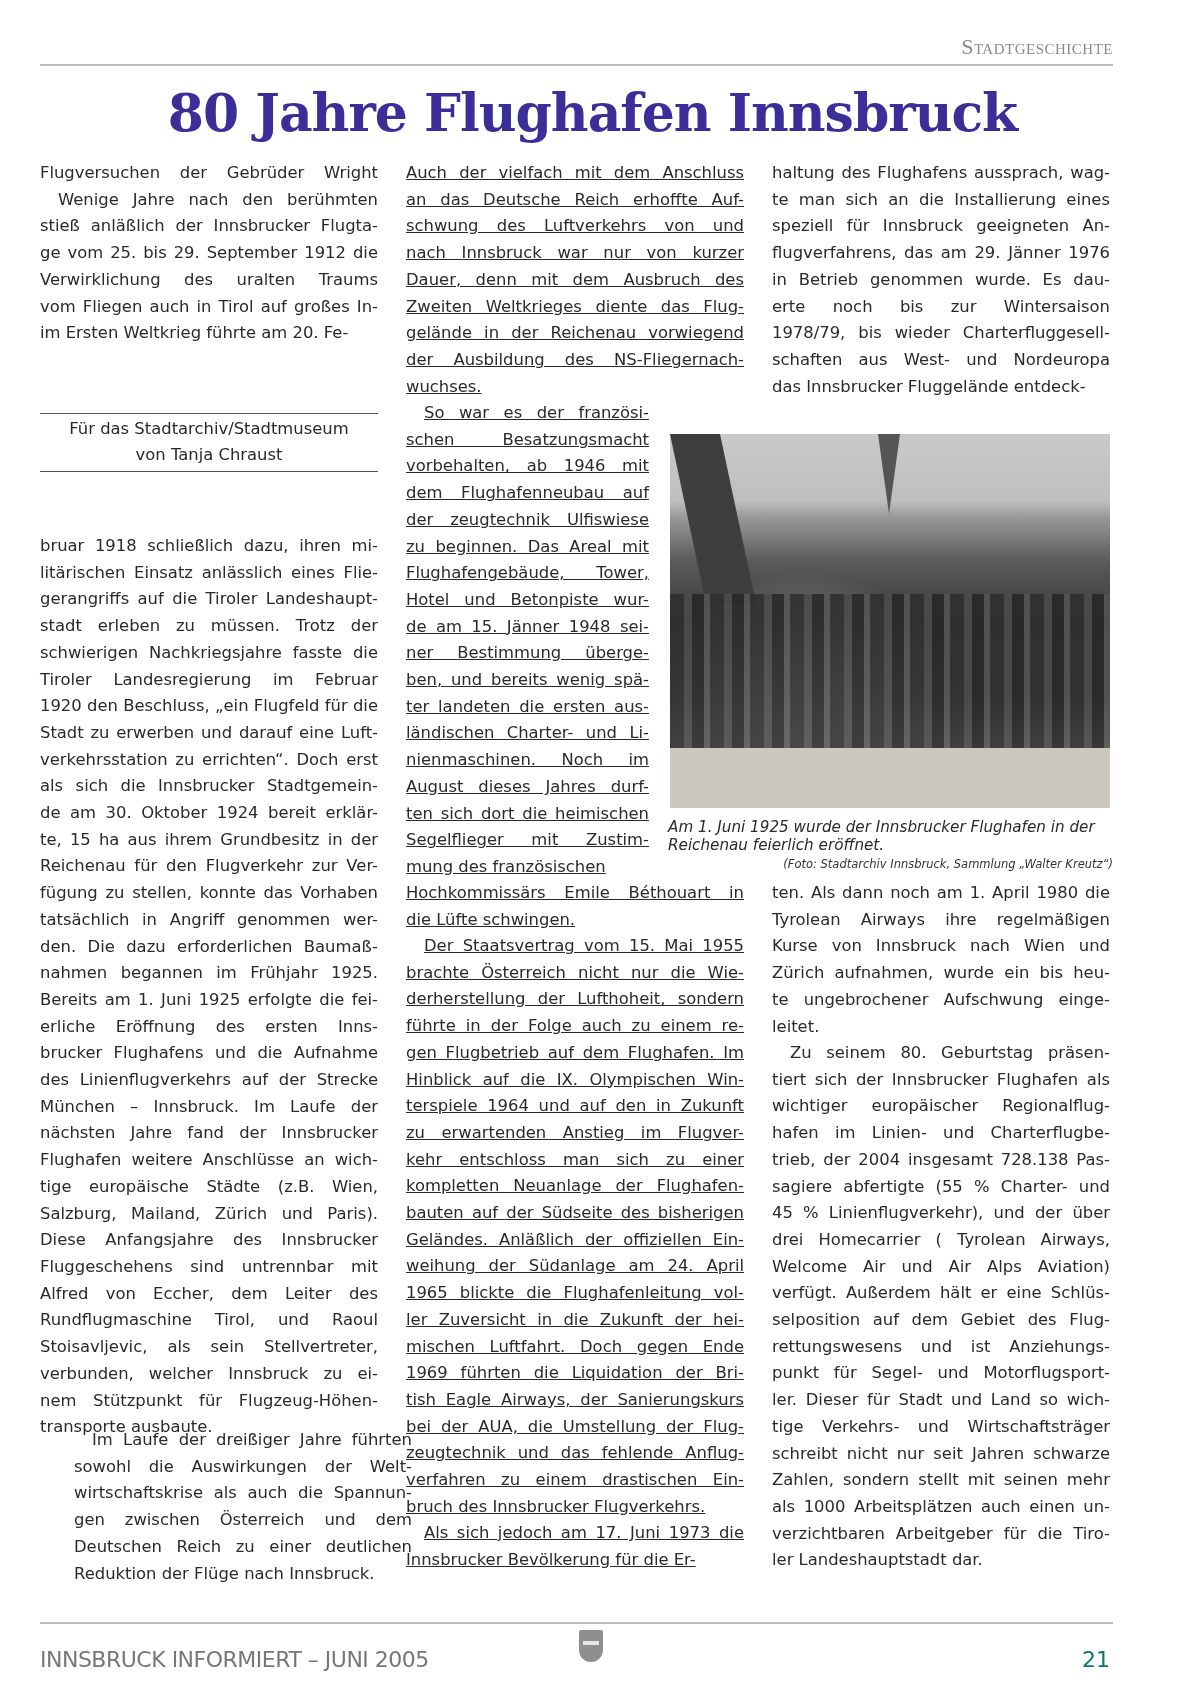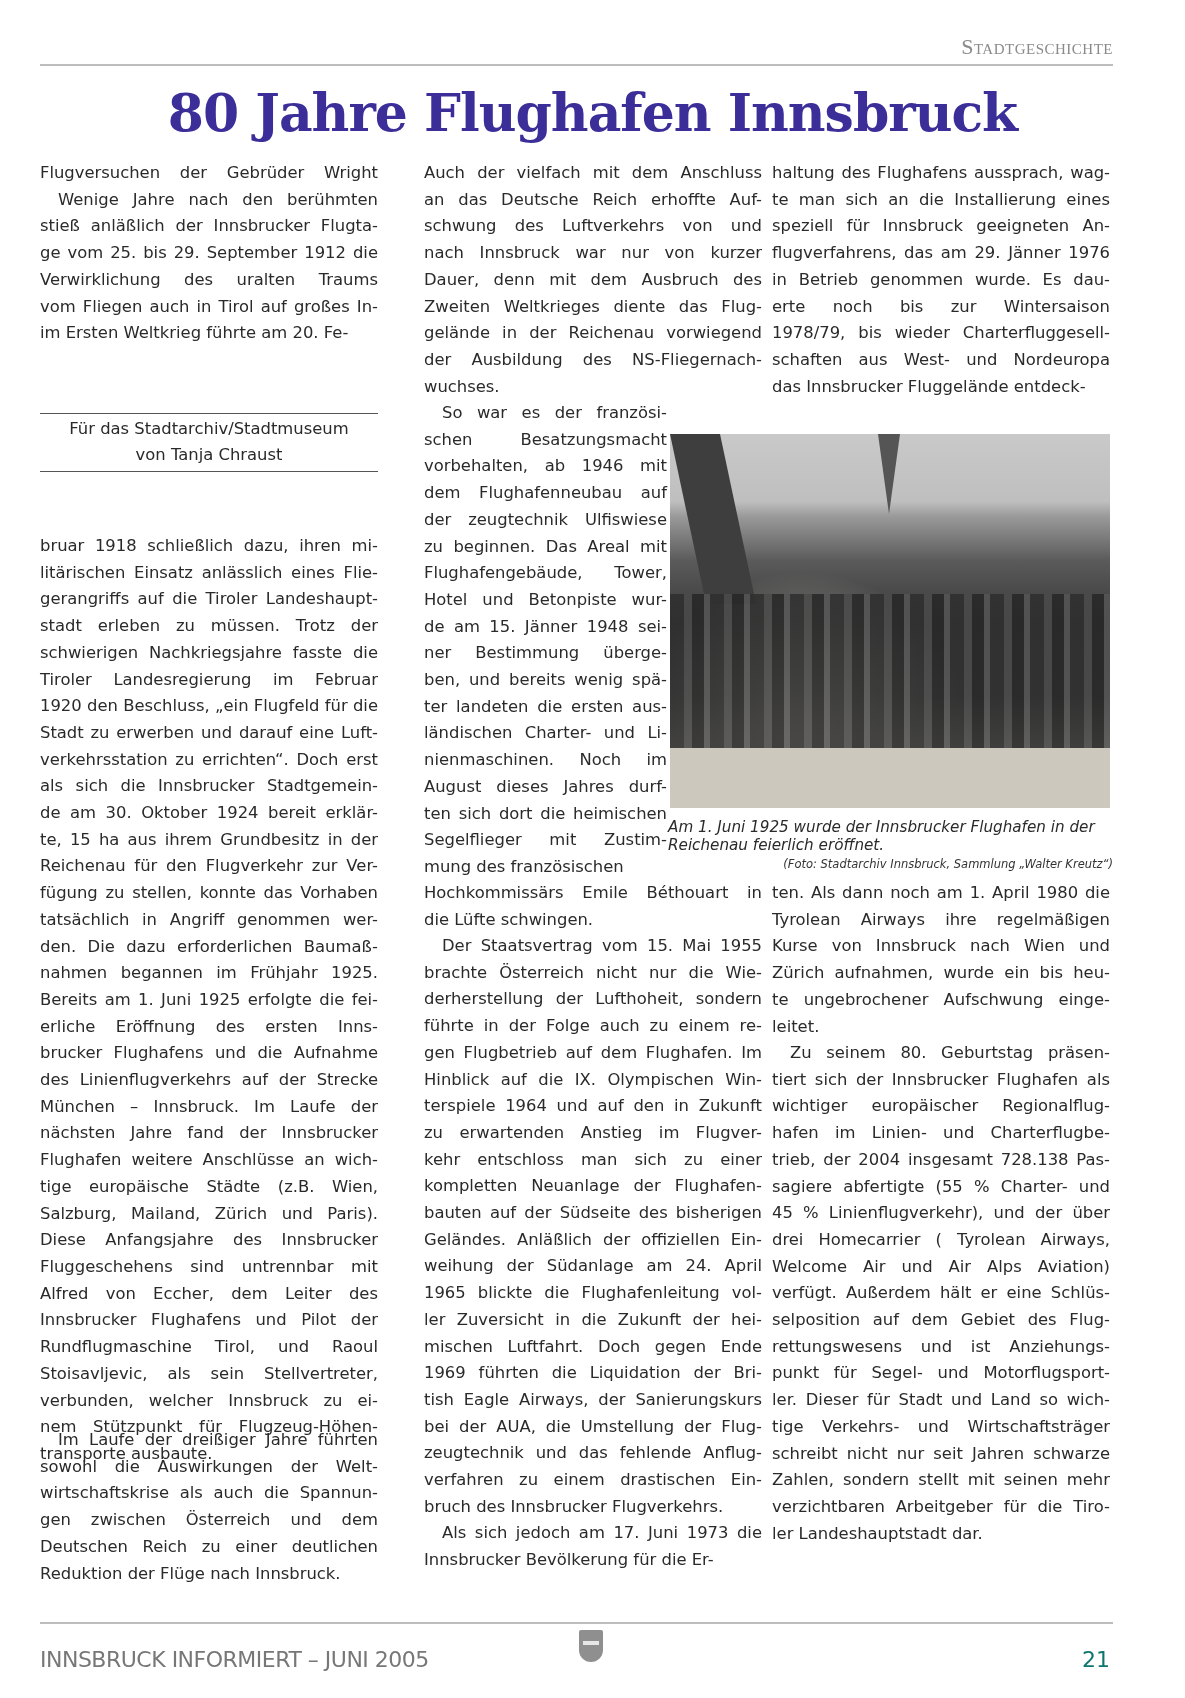--- a/index.html
+++ b/index.html
@@ -20,21 +20,21 @@
     }
 
     .col {
       position: absolute; font-size: 16.4px; line-height: 26.7px; color: #2a2a2a;
       text-align: justify; hyphens: manual;
     }
     .line { display: block; text-align: justify; text-align-last: justify; white-space: nowrap; }
     .line.last { text-align-last: left; }
 
     .col1 { left: 40px; width: 338px; }
-    .col2 { left: 424px; width: 338px; }
+    .col2 { left: 406px; width: 338px; text-decoration: underline; }
     .col3 { left: 772px; width: 338px; }
 
     .byline {
       position: absolute; left: 40px; width: 338px; top: 413px;
       border-top: 1.5px solid #555; border-bottom: 1.5px solid #555;
       text-align: center; font-size: 16.4px; line-height: 26px; color: #2a2a2a;
       padding: 2px 0 3px;
     }
 
     .photo {
@@ -115,28 +115,27 @@
     <span class="line">brucker Flughafens und die Aufnahme</span>
     <span class="line">des Linienflugverkehrs auf der Strecke</span>
     <span class="line">München – Innsbruck. Im Laufe der</span>
     <span class="line">nächsten Jahre fand der Innsbrucker</span>
     <span class="line">Flughafen weitere Anschlüsse an wich-</span>
     <span class="line">tige europäische Städte (z.B. Wien,</span>
     <span class="line">Salzburg, Mailand, Zürich und Paris).</span>
     <span class="line">Diese Anfangsjahre des Innsbrucker</span>
     <span class="line">Fluggeschehens sind untrennbar mit</span>
     <span class="line">Alfred von Eccher, dem Leiter des</span>
-    <span class="line">Innsbrucker Flughafens und Pilot der</span>
     <span class="line">Rundflugmaschine Tirol, und Raoul</span>
     <span class="line">Stoisavljevic, als sein Stellvertreter,</span>
     <span class="line">verbunden, welcher Innsbruck zu ei-</span>
     <span class="line">nem Stützpunkt für Flugzeug-Höhen-</span>
     <span class="line last">transporte ausbaute.</span>
   </div>
-<div class="col col1" style="top:1427px;">
+<div class="col col1" style="top:1427px;margin-left:34px;">
     <span class="line" style="padding-left: 18px;">Im Laufe der dreißiger Jahre führten</span>
     <span class="line">sowohl die Auswirkungen der Welt-</span>
     <span class="line">wirtschaftskrise als auch die Spannun-</span>
     <span class="line">gen zwischen Österreich und dem</span>
     <span class="line">Deutschen Reich zu einer deutlichen</span>
     <span class="line last">Reduktion der Flüge nach Innsbruck.</span>
   </div>
 
 <div class="col col2" style="top:160px;">
     <span class="line">Auch der vielfach mit dem Anschluss</span>
@@ -242,20 +241,21 @@
     <span class="line">drei Homecarrier ( Tyrolean Airways,</span>
     <span class="line">Welcome Air und Air Alps Aviation)</span>
     <span class="line">verfügt. Außerdem hält er eine Schlüs-</span>
     <span class="line">selposition auf dem Gebiet des Flug-</span>
     <span class="line">rettungswesens und ist Anziehungs-</span>
     <span class="line">punkt für Segel- und Motorflugsport-</span>
     <span class="line">ler. Dieser für Stadt und Land so wich-</span>
     <span class="line">tige Verkehrs- und Wirtschaftsträger</span>
     <span class="line">schreibt nicht nur seit Jahren schwarze</span>
     <span class="line">Zahlen, sondern stellt mit seinen mehr</span>
+    <span class="line">als 1000 Arbeitsplätzen auch einen un-</span>
     <span class="line">verzichtbaren Arbeitgeber für die Tiro-</span>
     <span class="line last">ler Landeshauptstadt dar.</span>
   </div>
 
 <div class="bottom-rule"></div>
 <div class="footer-left">INNSBRUCK INFORMIERT – JUNI 2005</div>
 <div class="crest"></div>
 <div class="footer-right">21</div>
 
 </body></html>

